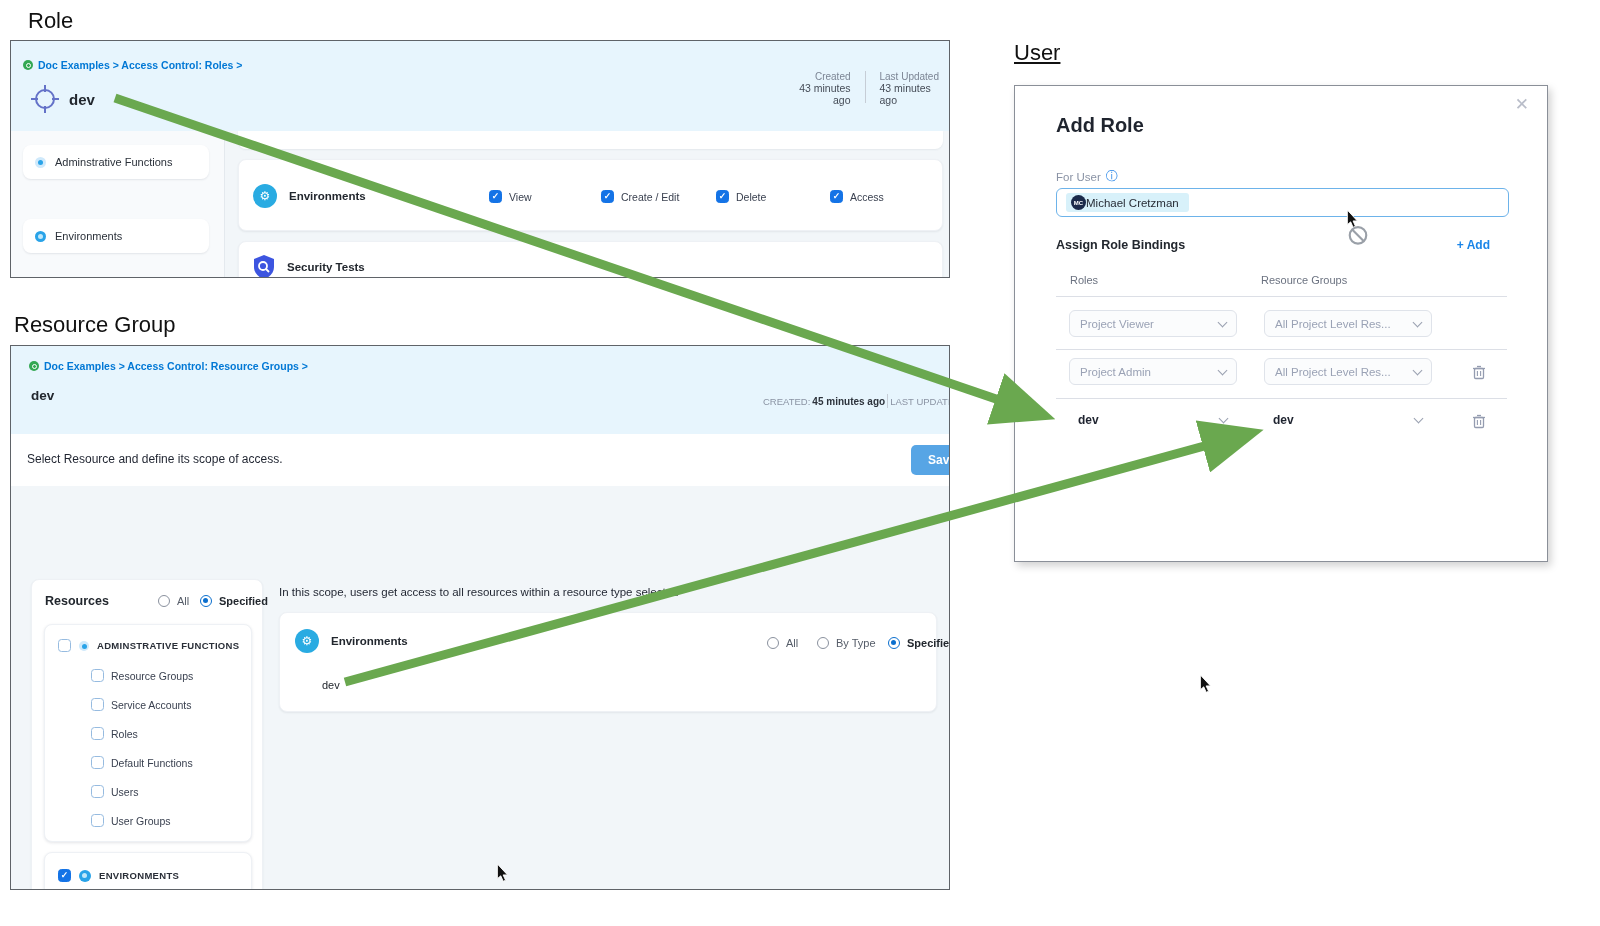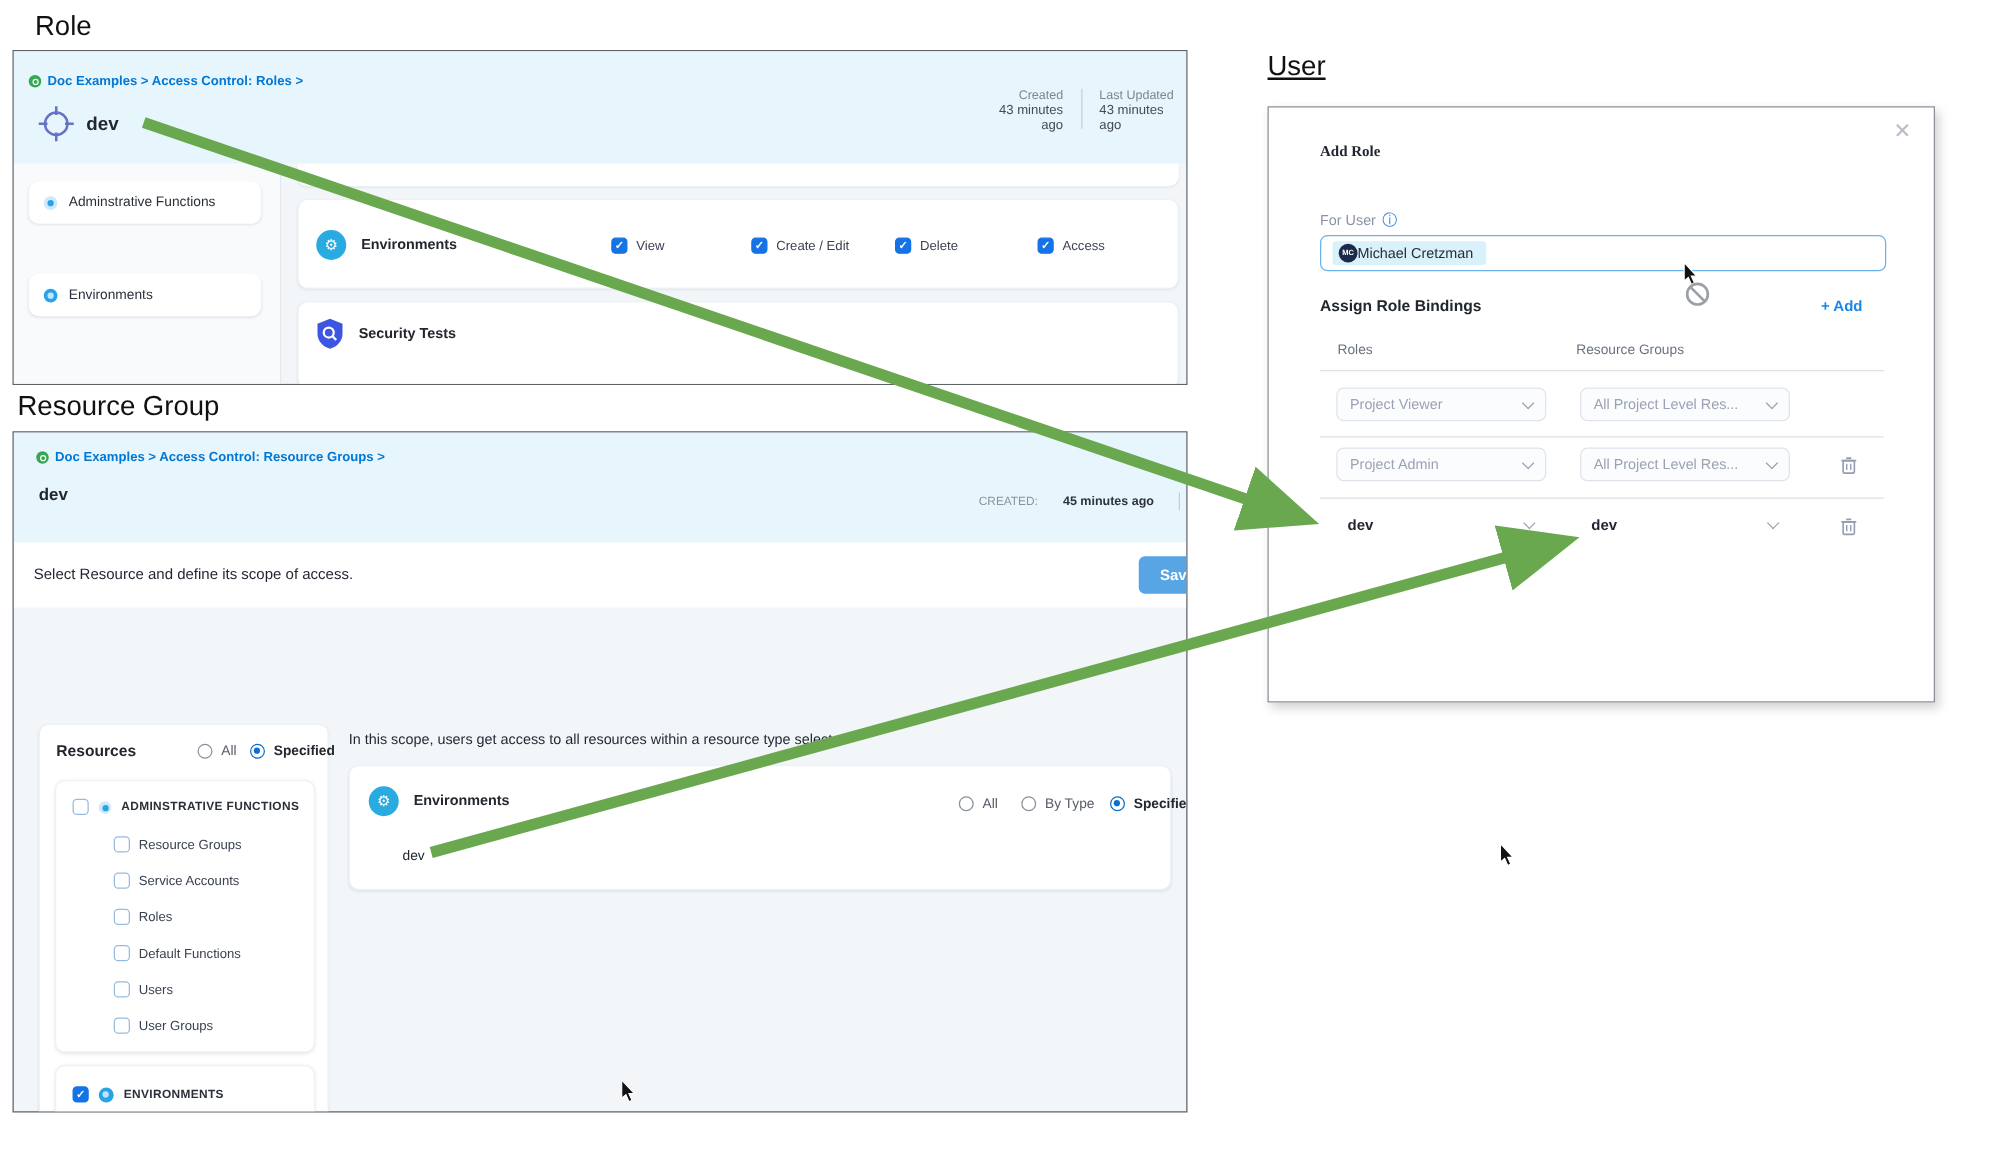--- a/index.html
+++ b/index.html
@@ -38,21 +38,21 @@
   .lbl-gray{font-size:11px;color:#6b7280;}
   .save-btn{position:absolute;background:#57a5e5;color:#fff;font-size:12px;font-weight:700;border:none;border-radius:5px;height:30px;width:62px;display:flex;align-items:center;justify-content:center;}
 </style>
 </head>
 <body>
 
 <div class="stage">
 
   <div class="section-heading" style="left:28px;top:8px;">Role</div>
 
-  <div class="panel" style="left:10px;top:40px;width:940px;height:268px;">
+  <div class="panel" style="left:10px;top:40px;width:940px;height:238px;">
     <div class="hdr" style="height:90px;">
       <div class="bc" style="left:12px;top:18px;">
         <span class="bc-dot"></span>
         <span>Doc Examples &gt; Access Control: Roles &gt;</span>
       </div>
       <svg class="cursor" style="left:18px;top:42px;position:absolute;" width="32" height="32" viewBox="0 0 32 32">
         <circle cx="16" cy="16" r="9" fill="none" stroke="#6472c8" stroke-width="2"></circle>
         <line x1="16" y1="2" x2="16" y2="9" stroke="#6472c8" stroke-width="2"></line>
         <line x1="16" y1="23" x2="16" y2="30" stroke="#6472c8" stroke-width="2"></line>
         <line x1="2" y1="16" x2="9" y2="16" stroke="#6472c8" stroke-width="2"></line>
@@ -124,21 +124,21 @@
 
   <div class="section-heading" style="left:14px;top:312px;">Resource Group</div>
 
   <div class="panel" style="left:10px;top:345px;width:940px;height:545px;background:#f2f6f9;">
     <div class="hdr" style="height:88px;">
       <div class="bc" style="left:18px;top:14px;">
         <span class="bc-dot"></span>
         <span>Doc Examples &gt; Access Control: Resource Groups &gt;</span>
       </div>
       <div style="position:absolute;left:20px;top:42px;font-size:13.5px;font-weight:700;color:#22272e;">dev</div>
-      <div style="position:absolute;left:772px;top:48px;display:flex;align-items:center;gap:20px;white-space:nowrap;">
+      <div style="position:absolute;left:752px;top:48px;display:flex;align-items:center;gap:2px;white-space:nowrap;">
         <span style="font-size:9.5px;color:#8a93a3;">CREATED:</span>
         <span style="font-size:10px;color:#2d333c;font-weight:600;">45 minutes ago</span>
         <span class="vdiv" style="height:14px;display:inline-block;"></span>
         <span style="font-size:9.5px;color:#8a93a3;">LAST UPDATED:</span>
       </div>
     </div>
 
     <div style="position:absolute;left:0;top:88px;right:0;height:52px;background:#fff;">
       <div style="position:absolute;left:16px;top:18px;font-size:12px;color:#1f2430;">Select Resource and define its scope of access.</div>
       <button class="save-btn" style="right:-24px;top:11px;">Save</button>
@@ -221,21 +221,21 @@
 
     <svg class="cursor" style="left:485px;top:518px;" width="14" height="18" viewBox="0 0 10 16">
       <path d="M0 0 L0 13 L3 10.5 L5.2 15.4 L7.3 14.4 L5.1 9.7 L9 9.7 Z" fill="#111" stroke="#fff" stroke-width="0.8"></path>
     </svg>
   </div>
 
   <div class="section-heading" style="left:1014px;top:40px;text-decoration:underline;">User</div>
 
   <div class="modal" style="left:1014px;top:85px;width:534px;height:477px;">
     <span style="position:absolute;right:18px;top:8px;font-size:17px;color:#b9bdc9;cursor:default;">✕</span>
-    <div style="position:absolute;left:41px;top:28px;font-size:12px;font-weight:700;color:#1f242e;font-family:Liberation Serif, serif;">Add Role</div>
+    <div style="position:absolute;left:41px;top:28px;font-size:20px;font-weight:700;color:#1f242e;">Add Role</div>
 
     <div style="position:absolute;left:41px;top:82px;display:flex;align-items:center;gap:5px;">
       <span style="font-size:11.5px;color:#8a93a5;">For User</span>
       <span style="font-size:12px;color:#2a87e8;">ⓘ</span>
     </div>
 
     <div style="position:absolute;left:41px;top:102px;width:453px;height:29px;border:1.5px solid #6db3ea;border-radius:6px;background:#fff;box-sizing:border-box;">
       <div style="position:absolute;left:9px;top:4px;height:19px;background:#d8f1fa;border-radius:3px;display:flex;align-items:center;gap:0;padding:0 10px 0 5px;">
         <span style="width:15px;height:15px;border-radius:50%;background:#1b2a4a;color:#fff;font-size:6px;font-weight:700;display:flex;align-items:center;justify-content:center;">MC</span>
         <span style="font-size:11.5px;color:#272c36;">Michael Cretzman</span>

